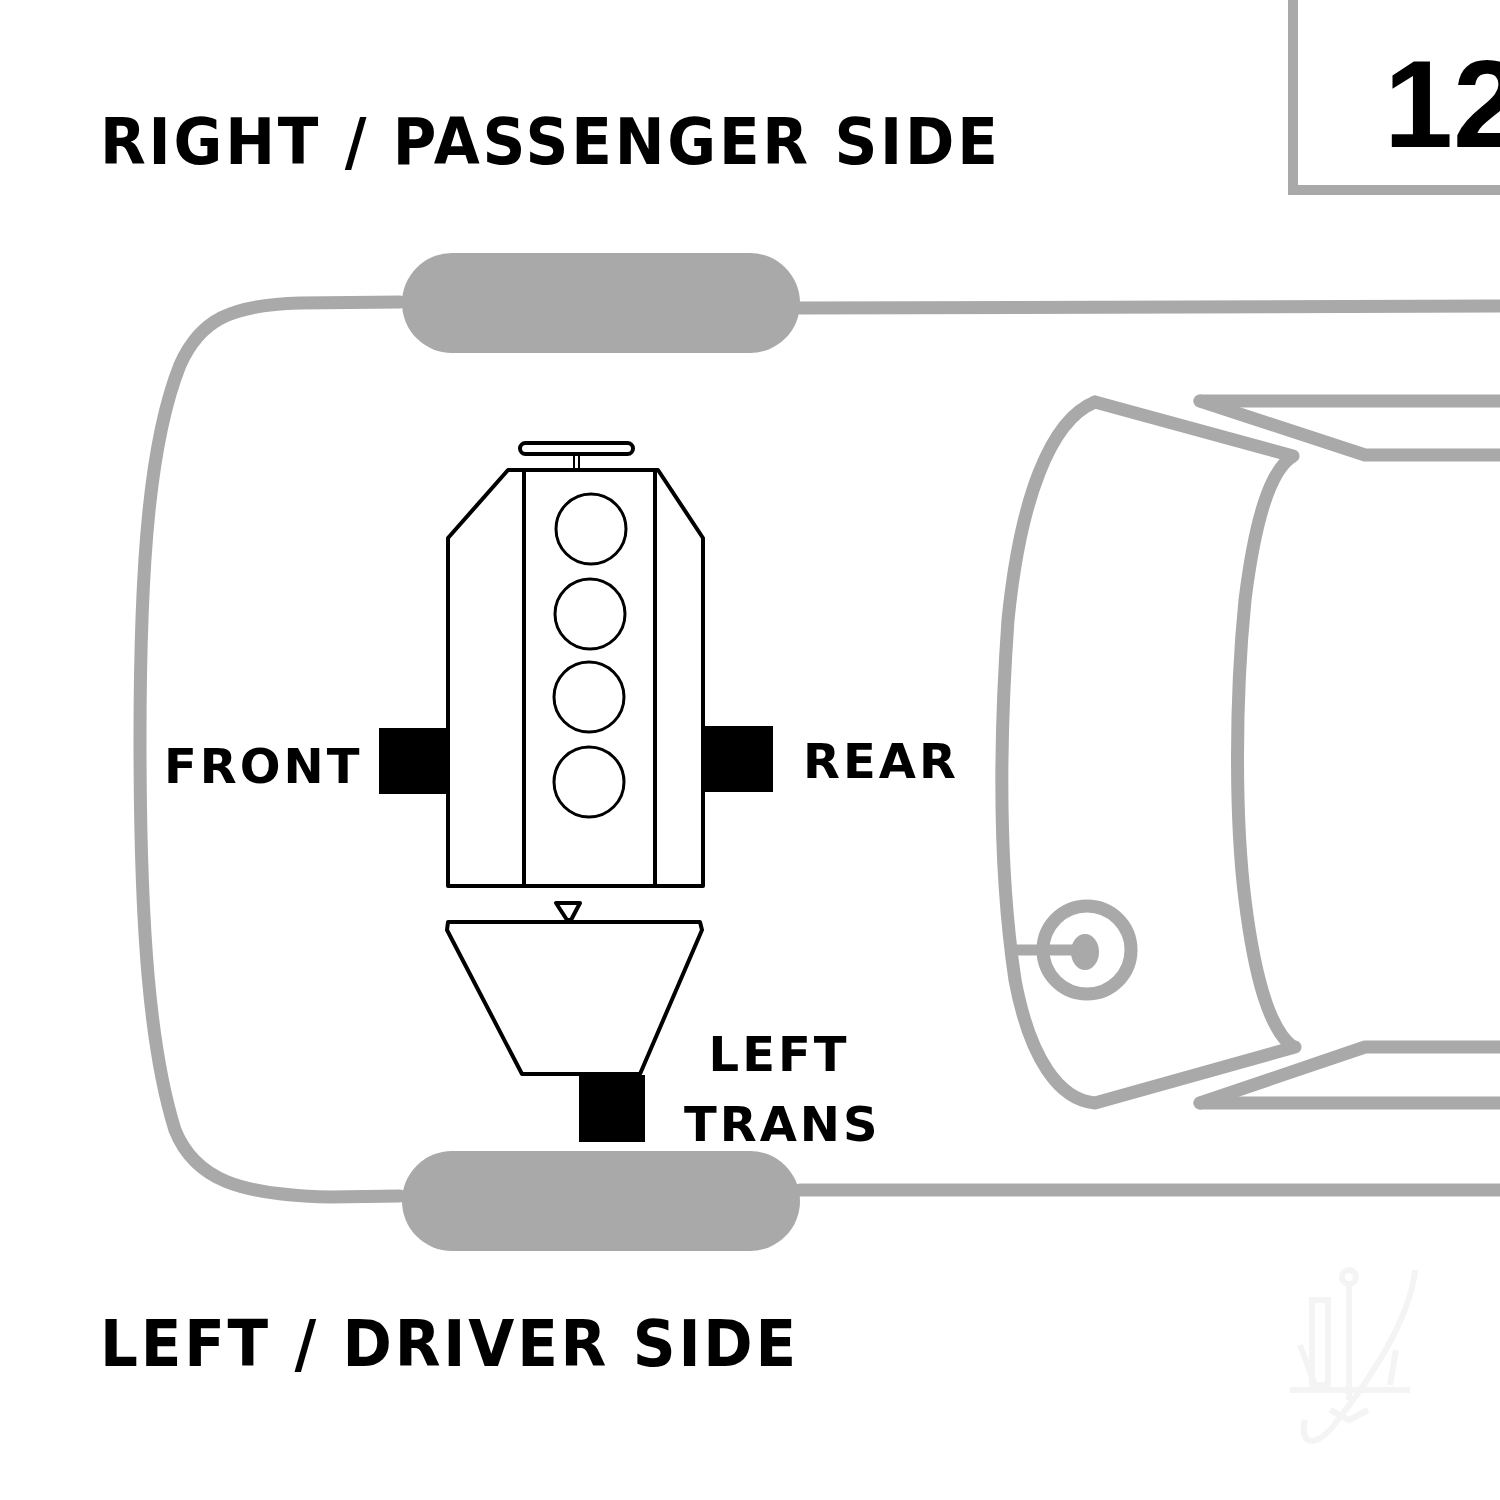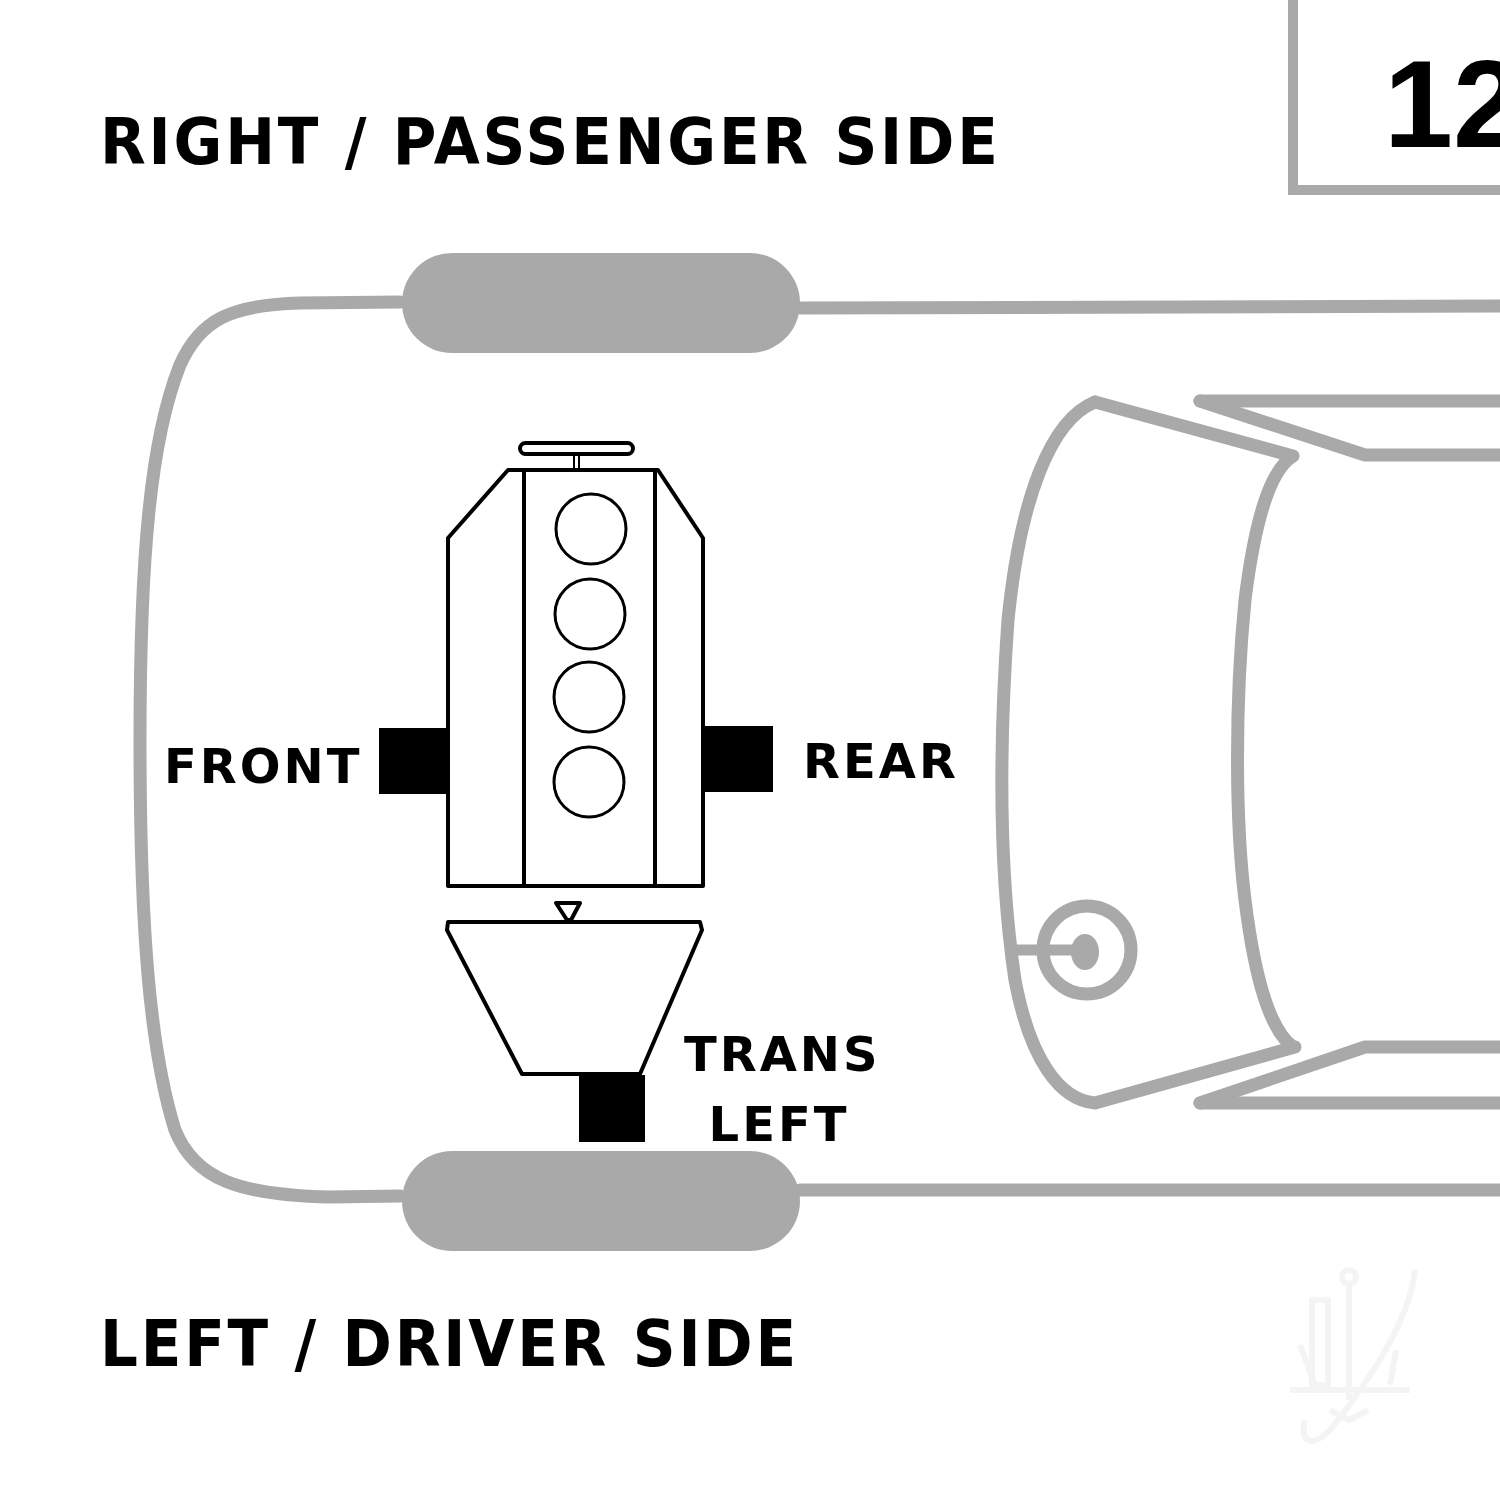--- a/index.html
+++ b/index.html
@@ -82,15 +82,15 @@
 
 <div class="num-box"></div>
 <div class="num">12</div>
 
 <div class="lbl side-label" style="left:100px; top:110px;">RIGHT / PASSENGER SIDE</div>
 <div class="lbl side-label" style="left:100px; top:1312px;">LEFT / DRIVER SIDE</div>
 
 <div class="lbl mount-label" style="left:164px; top:742px;">FRONT</div>
 <div class="lbl mount-label" style="left:803px; top:737px;text-align:center;">REAR</div>
 <div class="lbl trans-label" style="left:684px; top:1020px; width:190px;">
+  <div>LEFT</div>
   <div>TRANS</div>
-  <div>LEFT</div>
 </div>
 
 </body></html>

